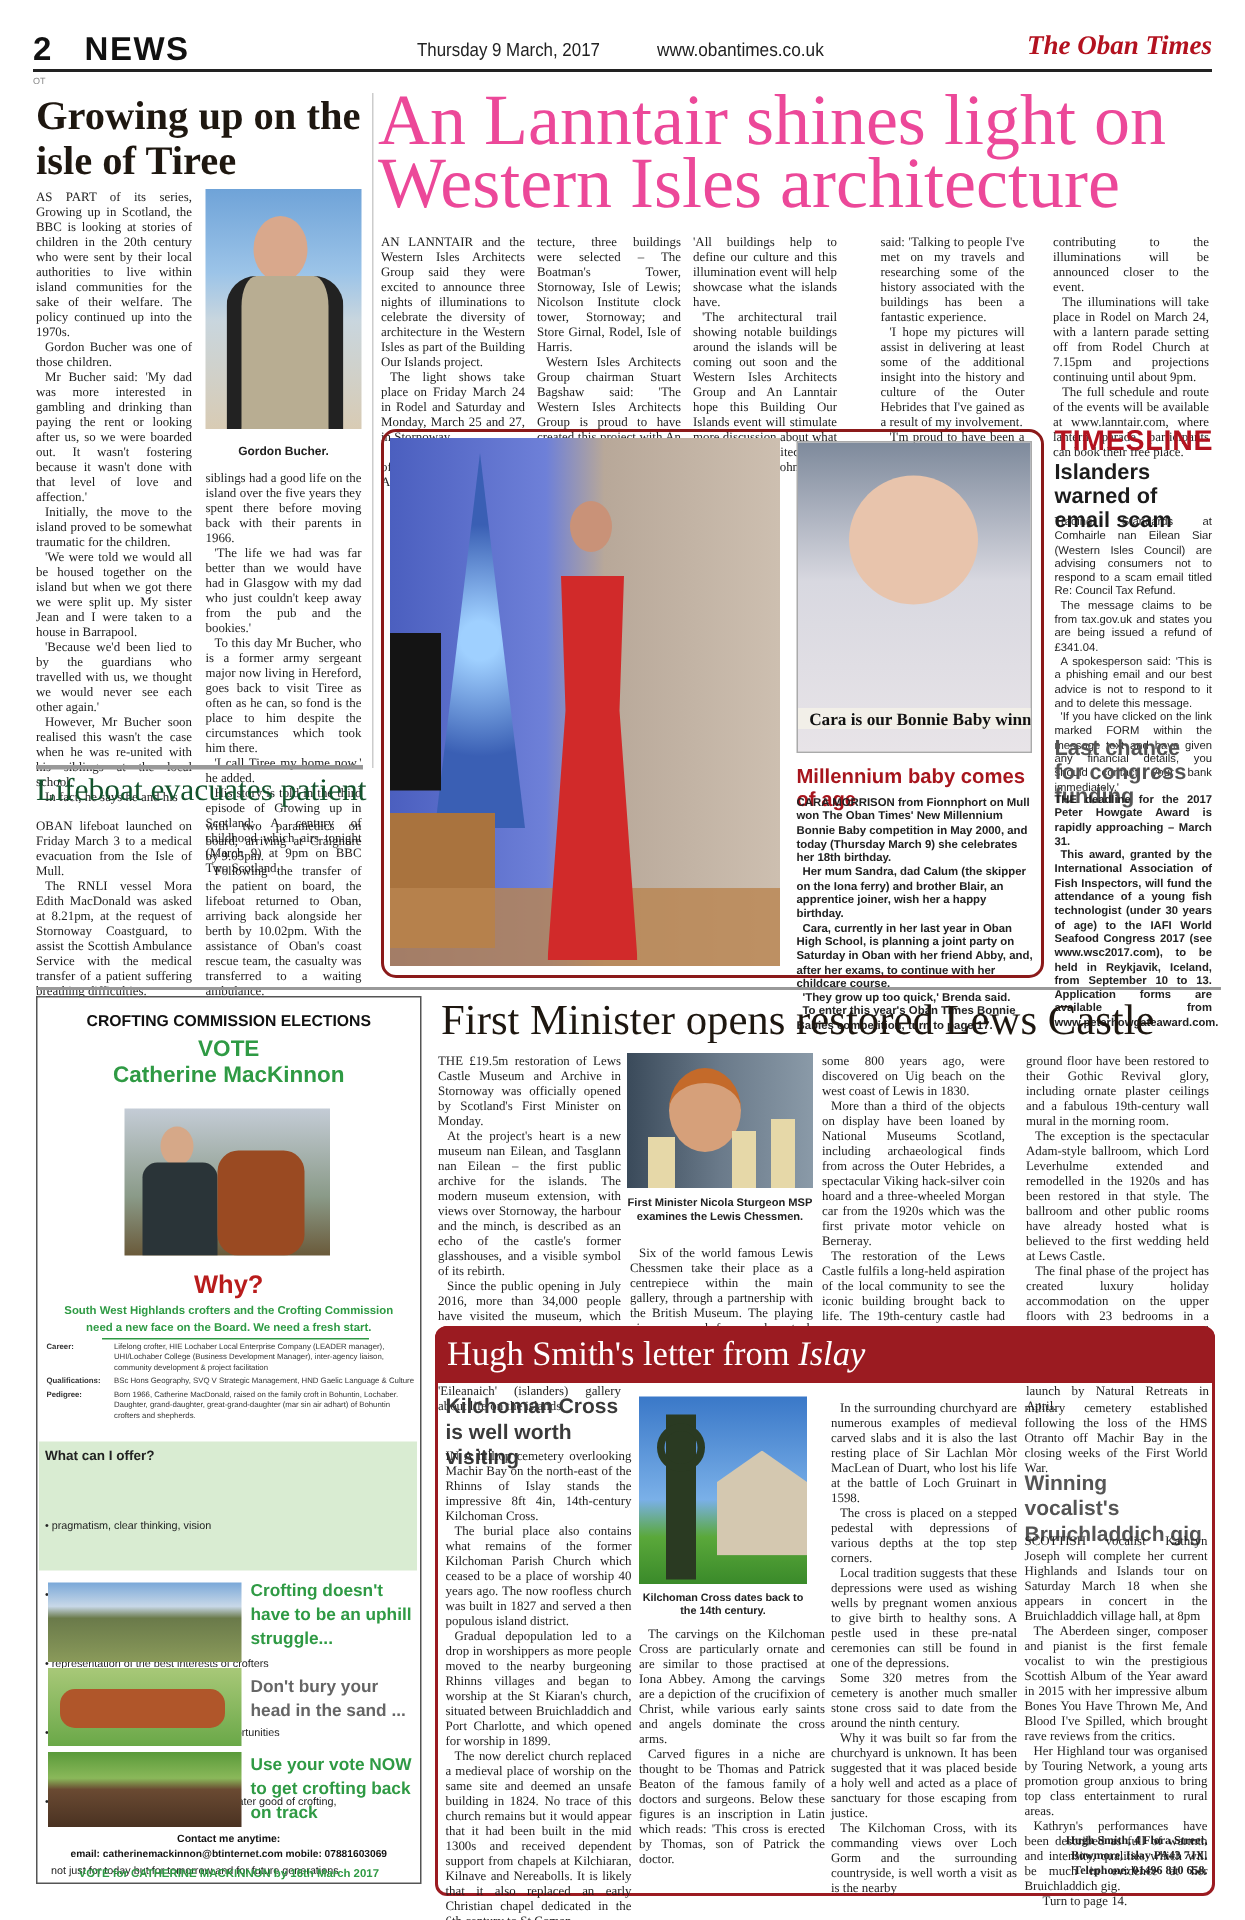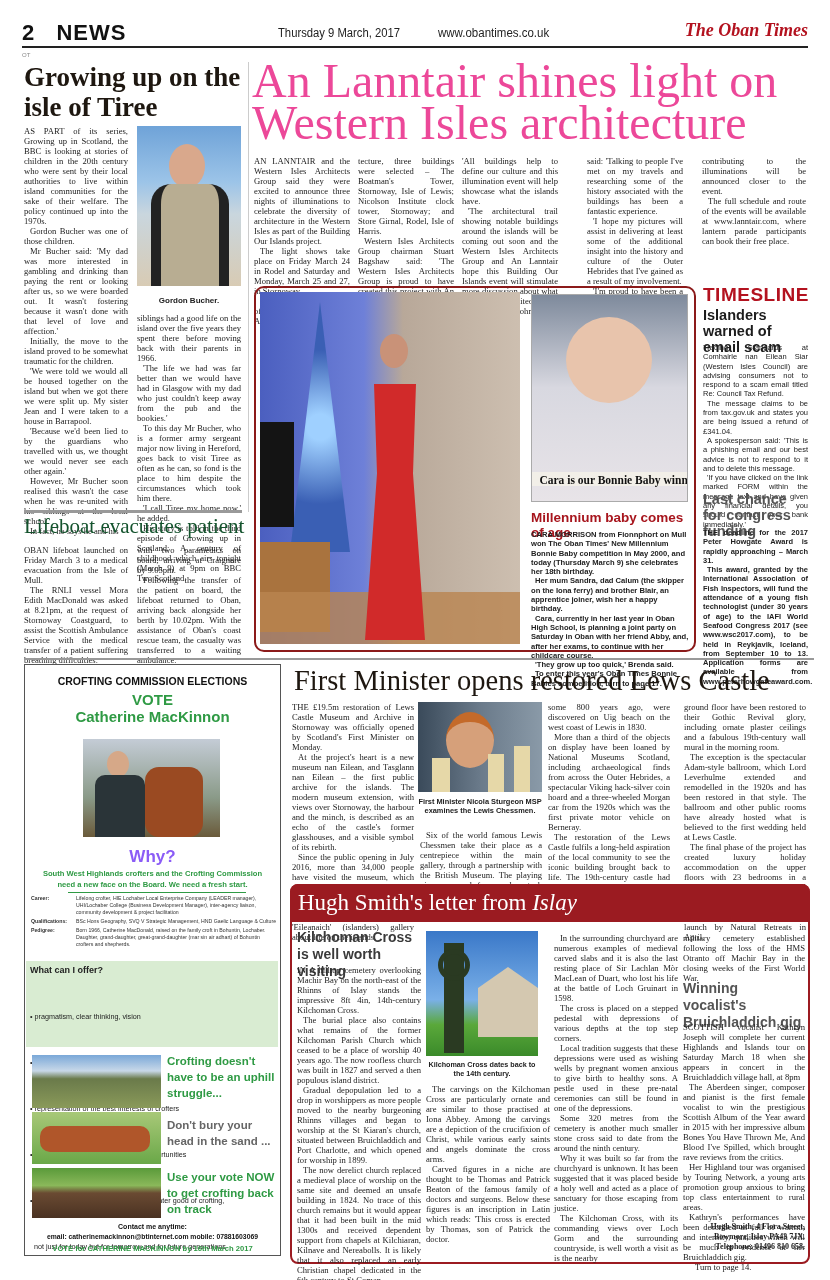--- a/index.html
+++ b/index.html
@@ -112,20 +112,21 @@
     <p>Photographer John Maher</p>
 </div>
 <div class="abs col" style="left:587px;top:156px;width:96px">
   <p class="noi">said: 'Talking to people I've met on my travels and researching some of the history associated with the buildings has been a fantastic experience.</p>
     <p>'I hope my pictures will assist in delivering at least some of the additional insight into the history and culture of the Outer Hebrides that I've gained as a result of my involvement.</p>
     <p>'I'm proud to have been a part of it.'</p>
     <p>More details of local artists</p>
 </div>
 <div class="abs col" style="left:702px;top:156px;width:104px">
   <p class="noi">contributing to the illuminations will be announced closer to the event.</p>
+    <p>The illuminations will take place in Rodel on March 24, with a lantern parade setting off from Rodel Church at 7.15pm and projections continuing until about 9pm.</p>
     <p>The full schedule and route of the events will be available at www.lanntair.com, where lantern parade participants can book their free place.</p>
 </div>
 
 <div class="abs redbox" style="left:254px;top:286px;width:442px;height:366px"></div>
 <div class="abs photo" style="left:260px;top:292px;width:260px;height:352px;background:linear-gradient(90deg,#4b5fbf 0,#6e80d8 40%,#b8a899 55%,#cdbfb0 100%)">
   <div style="position:absolute;left:30px;top:10px;width:60px;height:250px;background:radial-gradient(circle,#9fd0ff 10%,#3a5fb4 60%);clip-path:polygon(50% 0,100% 100%,0 100%)"></div>
   <div style="position:absolute;left:0;top:130px;width:34px;height:105px;background:#141414"></div>
   <div style="position:absolute;left:0;top:250px;width:70px;height:90px;background:#a9733e"></div>
   <div style="position:absolute;left:0;top:300px;width:260px;height:52px;background:#b98450;opacity:.8"></div>
   <div style="position:absolute;left:120px;top:42px;width:28px;height:34px;border-radius:50%;background:#c99278"></div>
@@ -163,21 +164,21 @@
 <div class="abs hr-grey" style="left:24px;top:658px;width:790px;height:2px"></div>
 <div class="abs ad" style="left:24px;top:664px;width:257px;height:592px">
   <div class="ad-dark" style="position:absolute;top:10px;width:100%;text-align:center;font-weight:bold;font-size:10.5px">CROFTING COMMISSION ELECTIONS</div>
   <div class="ad-green" style="position:absolute;top:26px;width:100%;text-align:center;font-size:15px">VOTE</div>
   <div class="ad-green" style="position:absolute;top:43px;width:100%;text-align:center;font-size:15px">Catherine MacKinnon</div>
   <div class="photo" style="position:absolute;left:58px;top:74px;width:137px;height:98px;background:linear-gradient(#c4ccd6 0,#8a9a88 60%,#6a5a3a 100%)">
     <div style="position:absolute;left:24px;top:12px;width:22px;height:26px;border-radius:50%;background:#d6a888"></div>
     <div style="position:absolute;left:12px;top:36px;width:50px;height:62px;background:#2a3438;border-radius:10px 10px 0 0"></div>
     <div style="position:absolute;left:62px;top:28px;width:58px;height:70px;background:#9a4a22;border-radius:14px"></div>
   </div>
-  <div class="ad-green" style="position:absolute;top:182px;width:100%;text-align:center;font-size:17px;color:#8b5cf6">Why?</div>
+  <div class="ad-green" style="position:absolute;top:182px;width:100%;text-align:center;font-size:17px;color:#b91c1c">Why?</div>
   <div class="ad-green" style="position:absolute;top:203px;width:100%;text-align:center;font-size:7.6px;line-height:11px">
     <div>South West Highlands crofters and the Crofting Commission</div>
       <div>need a new face on the Board.  We need a fresh start.</div>
   </div>
   <div style="position:absolute;left:43px;top:227px;width:178px;height:1px;background:#2f9a44"></div>
   <div style="position:absolute;left:6px;top:230px;width:245px">
     <div class="ad-row">
         <span class="lbl">Career:</span>
         <span>Lifelong crofter, HIE  Lochaber Local Enterprise Company (LEADER manager), UHI/Lochaber College (Business Development Manager),  inter-agency liaison, community development &amp; project facilitation</span>
       </div>

